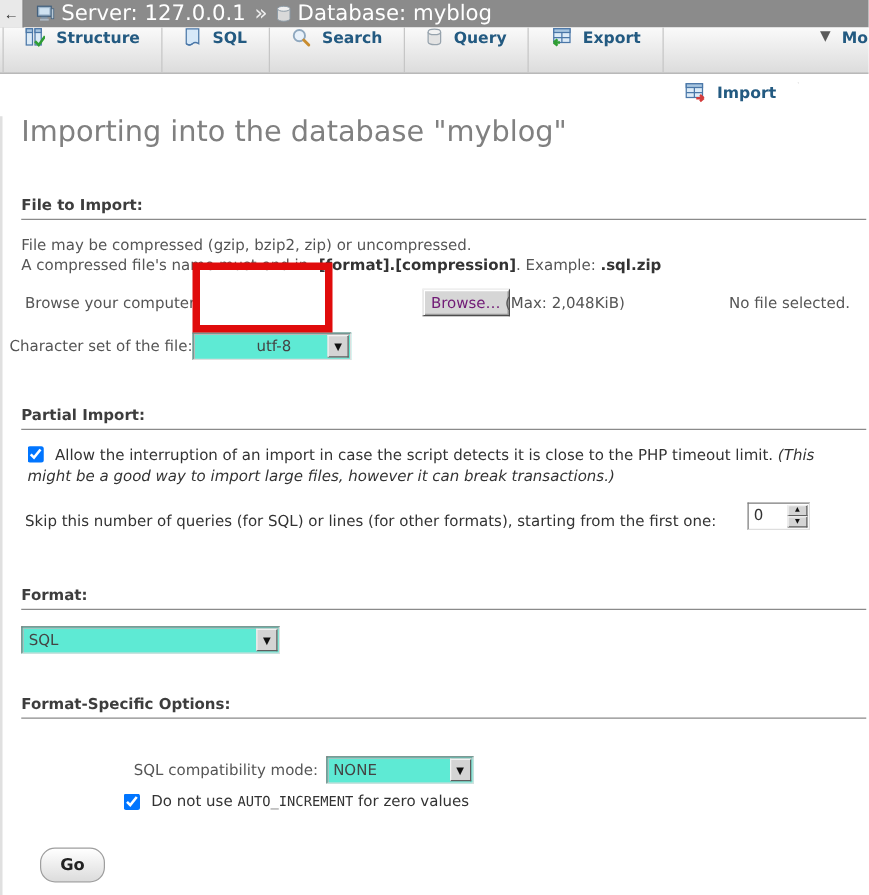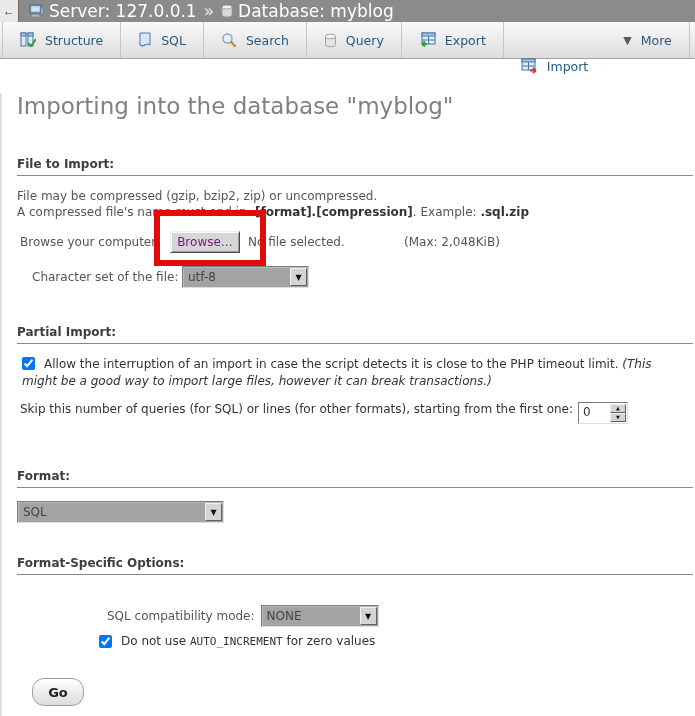--- a/index.html
+++ b/index.html
@@ -8,60 +8,60 @@
   
   .topbar { height: 22px; background: #8b8b8b; display: flex; align-items: center; }
   .back-btn { width: 19px; height: 22px; background: #e9e9e9; border: 0; border-right: 1px solid #6f6f6f; color: #333; font-size: 12px; line-height: 20px; text-align: center; cursor: pointer; }
   .crumbs { display: flex; align-items: center; gap: 5px; margin-left: 10px; color: #fff; font-size: 17px; }
   .crumbs .sep { color: #eee; margin: 0 2px; }
   .crumb-link { color: #fff; cursor: pointer; }
   .crumbs svg { display: block; }
 
   
   .tabbar { height: 37px; background: linear-gradient(#fafafa, #dcdcdc); border-bottom: 1px solid #a3a3a3; display: flex; align-items: stretch; }
-  .tab { display: flex; align-items: center; gap: 9px; padding: 0 17px; border-right: 1px solid #c6c6c6; color: #235a81; font-weight: normal; font-size: 12.5px; cursor: pointer; }
+  .tab { display: flex; gap: 9px; padding: 0 17px; border-right: 1px solid #c6c6c6; color: #235a81; font-weight: bold; font-size: 12.5px; cursor: pointer; }
   .tab:first-child { border-left: 1px solid #c6c6c6; margin-left: 2px; }
   .tab.selected { background: #fff; margin-bottom: -1px; border-bottom: 1px solid #fff; margin-top: 44px; }
   .tab svg { display: block; }
   .more-caret { color: #5a5a5a; font-size: 11px; }
 
   
   .content { border-left: 2px solid #e0e0e0; height: 657px; position: relative; }
   .page-title { margin: 34px 0 0 15px; font-size: 23px; font-weight: 400; color: #808080; }
   .section-heading { margin: 0 2px 0 15px; padding-bottom: 4px; font-size: 12px; font-weight: bold; color: #3d3d3d; border-bottom: 1px solid #8a8a8a; }
   .h-file { margin-top: 38px; }
   .h-partial { margin-top: 37px; }
   .h-format { margin-top: 45px; }
   .h-fso { margin-top: 33px; }
 
   .compress-note { margin: 12px 15px 0 15px; line-height: 16px; color: #555; }
   .compress-note b { color: #333; }
 
-  .browse-row { margin: 10px 15px 12px 18px; height: 24px; display: flex; align-items: center; position: relative; color: #555; }
+  .browse-row { margin: 10px 15px 12px 18px; height: 24px; display: flex; align-items: center; position: relative; color: #555; justify-content: space-between; }
   .field-label { width: 150px; flex: none; }
   .browse-btn { width: 70px; height: 22px; background: #d6d6d6; border: 1px solid; border-color: #efefef #4d4d4d #4d4d4d #efefef; box-shadow: inset 1px 1px 0 #fff, inset -1px -1px 0 #9a9a9a; font-family: "DejaVu Sans", sans-serif; font-size: 12px; color: #701a75; cursor: pointer; }
   .no-file { margin-left: 8px; }
   .max-size { position: absolute; left: 384px; white-space: nowrap; }
   .red-highlight { position: absolute; left: 134px; top: -20px; width: 112px; height: 56px; border: 6px solid #e00b0b; z-index: 5; pointer-events: none; }
 
-  .charset-row { margin: 10px 15px 0 30px; height: 22px; display: flex; align-items: center; color: #555; }
-
-  
-  .w-select { height: 22px; background: #a3a3a3; border: 1px solid; border-color: #7c7c7c #dedede #dedede #7c7c7c; box-shadow: inset 1px 1px 0 #b9b9b9; display: flex; align-items: center; cursor: pointer; }
+  .charset-row { margin: 10px 15px 0 2px; height: 22px; display: flex; align-items: center; color: #555; text-align: right; }
+
+  
+  .w-select { height: 22px; background: #5eead4; border: 1px solid; border-color: #7c7c7c #dedede #dedede #7c7c7c; box-shadow: inset 1px 1px 0 #b9b9b9; display: flex; align-items: center; cursor: pointer; gap: 24px; }
   .w-select .val { flex: 1; padding: 0 5px; color: #444; overflow: hidden; white-space: nowrap; }
   .w-select .arrow-btn { width: 17px; height: 18px; margin-right: 1px; background: #d4d4d4; border: 1px solid; border-color: #f2f2f2 #5f5f5f #5f5f5f #f2f2f2; font-size: 8px; color: #111; display: flex; align-items: center; justify-content: center; }
   .sel-charset { width: 127px; }
   .sel-format  { width: 207px; }
   .sel-compat  { width: 118px; }
 
   .check-para { margin: 12px 15px 0 20px; line-height: 17px; color: #333; }
   .check-para input { vertical-align: -2px; margin-right: 9px; }
   .check-para i { color: #333; }
 
-  .skip-row { margin: 12px 15px 0 18px; height: 22px; display: flex; align-items: flex-start; gap: 5px; color: #333; }
+  .skip-row { margin: 12px 15px 0 18px; height: 22px; display: flex; align-items: flex-end; gap: 25px; color: #333; }
   .spin-box { width: 50px; height: 22px; background: #fff; border: 1px solid; border-color: #7c7c7c #dedede #dedede #7c7c7c; display: flex; align-items: stretch; }
   .spin-box .num { flex: 1; padding: 2px 0 0 4px; color: #333; }
   .spinners { width: 16px; display: flex; flex-direction: column; margin: 1px; }
   .spinners .sp { flex: 1; background: #d4d4d4; border: 1px solid; border-color: #f2f2f2 #5f5f5f #5f5f5f #f2f2f2; font-size: 5px; color: #111; line-height: 7px; text-align: center; cursor: pointer; }
 
   .format-select-row { margin: 13px 0 0 15px; }
 
   .compat-row { margin: 30px 0 0 105px; height: 22px; display: flex; align-items: center; gap: 6px; color: #555; }
   .autoinc-row { margin: 7px 0 0 97px; color: #333; display: flex; align-items: center; }
   .autoinc-row input { margin-right: 9px; }

